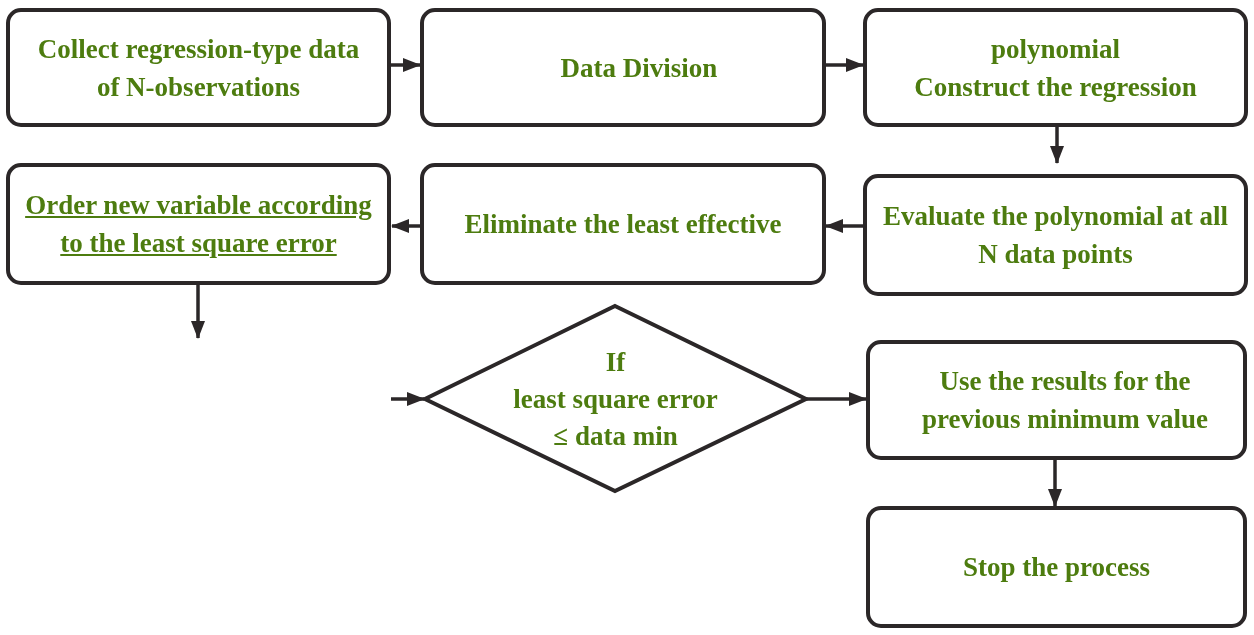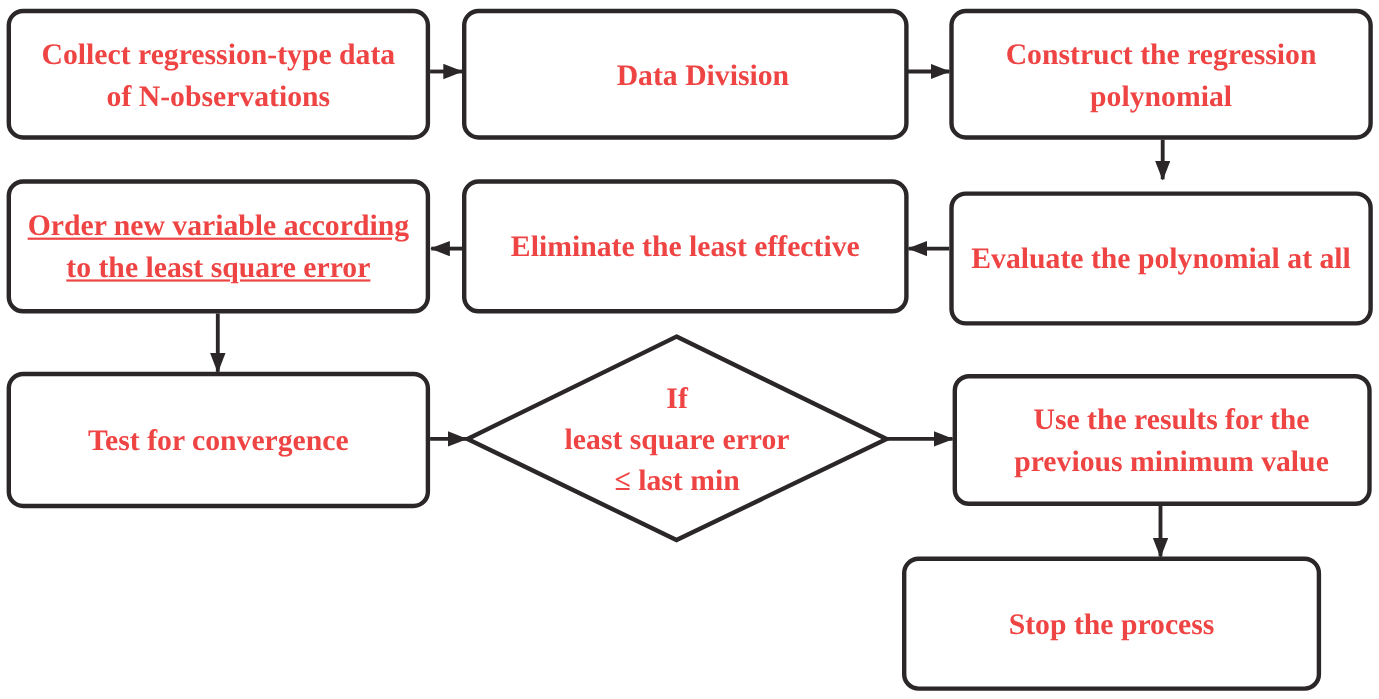--- a/index.html
+++ b/index.html
@@ -7,21 +7,21 @@
     padding: 0;
     background: #ffffff;
   }
   .canvas {
     position: relative;
     width: 1254px;
     height: 635px;
     background: #ffffff;
     font-family: "Liberation Serif", serif;
     font-weight: bold;
-    color: #ef4444;
+    color: #4d7c0f;
     overflow: hidden;
   }
   .connectors {
     position: absolute;
     left: 0;
     top: 0;
     width: 1254px;
     height: 635px;
   }
   .node {
@@ -79,49 +79,47 @@
   <div class="node" style="left:6px; top:8px; width:385px; height:119px;">
     <div class="tline">Collect regression-type data</div>
     <div class="tline">of N-observations</div>
   </div>
 
   <div class="node" style="left:420px; top:8px; width:406px; height:119px;padding-left:40px;">
     <div class="tline">Data Division</div>
   </div>
 
   <div class="node" style="left:863px; top:8px; width:385px; height:119px;">
+    <div class="tline">polynomial</div>
     <div class="tline">Construct the regression</div>
-    <div class="tline">polynomial</div>
   </div>
 
   <div class="node" style="left:6px; top:163px; width:385px; height:122px;text-decoration:underline;">
     <div class="tline">Order new variable according</div>
     <div class="tline">to the least square error</div>
   </div>
 
   <div class="node" style="left:420px; top:163px; width:406px; height:122px;">
     <div class="tline">Eliminate the least effective</div>
   </div>
 
   <div class="node" style="left:863px; top:174px; width:385px; height:122px;">
     <div class="tline">Evaluate the polynomial at all</div>
+    <div class="tline">N data points</div>
   </div>
 
-  <div class="node" style="left:6px; top:338px; width:385px; height:124px;">
-    <div class="tline">Test for convergence</div>
-  </div>
 
   <div class="diamond-label" style="left:455px; top:322px; width:321px; height:155px;">
     <div class="tline">If</div>
     <div class="tline">least square error</div>
-    <div class="tline">≤ last min</div>
+    <div class="tline">≤ data min</div>
   </div>
 
   <div class="node" style="left:866px; top:340px; width:381px; height:120px;padding-left:25px;">
     <div class="tline">Use the results for the</div>
     <div class="tline">previous minimum value</div>
   </div>
 
-  <div class="node" style="left:820px; top:506px; width:381px; height:122px;">
+  <div class="node" style="left:866px; top:506px; width:381px; height:122px;">
     <div class="tline">Stop the process</div>
   </div>
 
 </div>
 
 </body></html>

